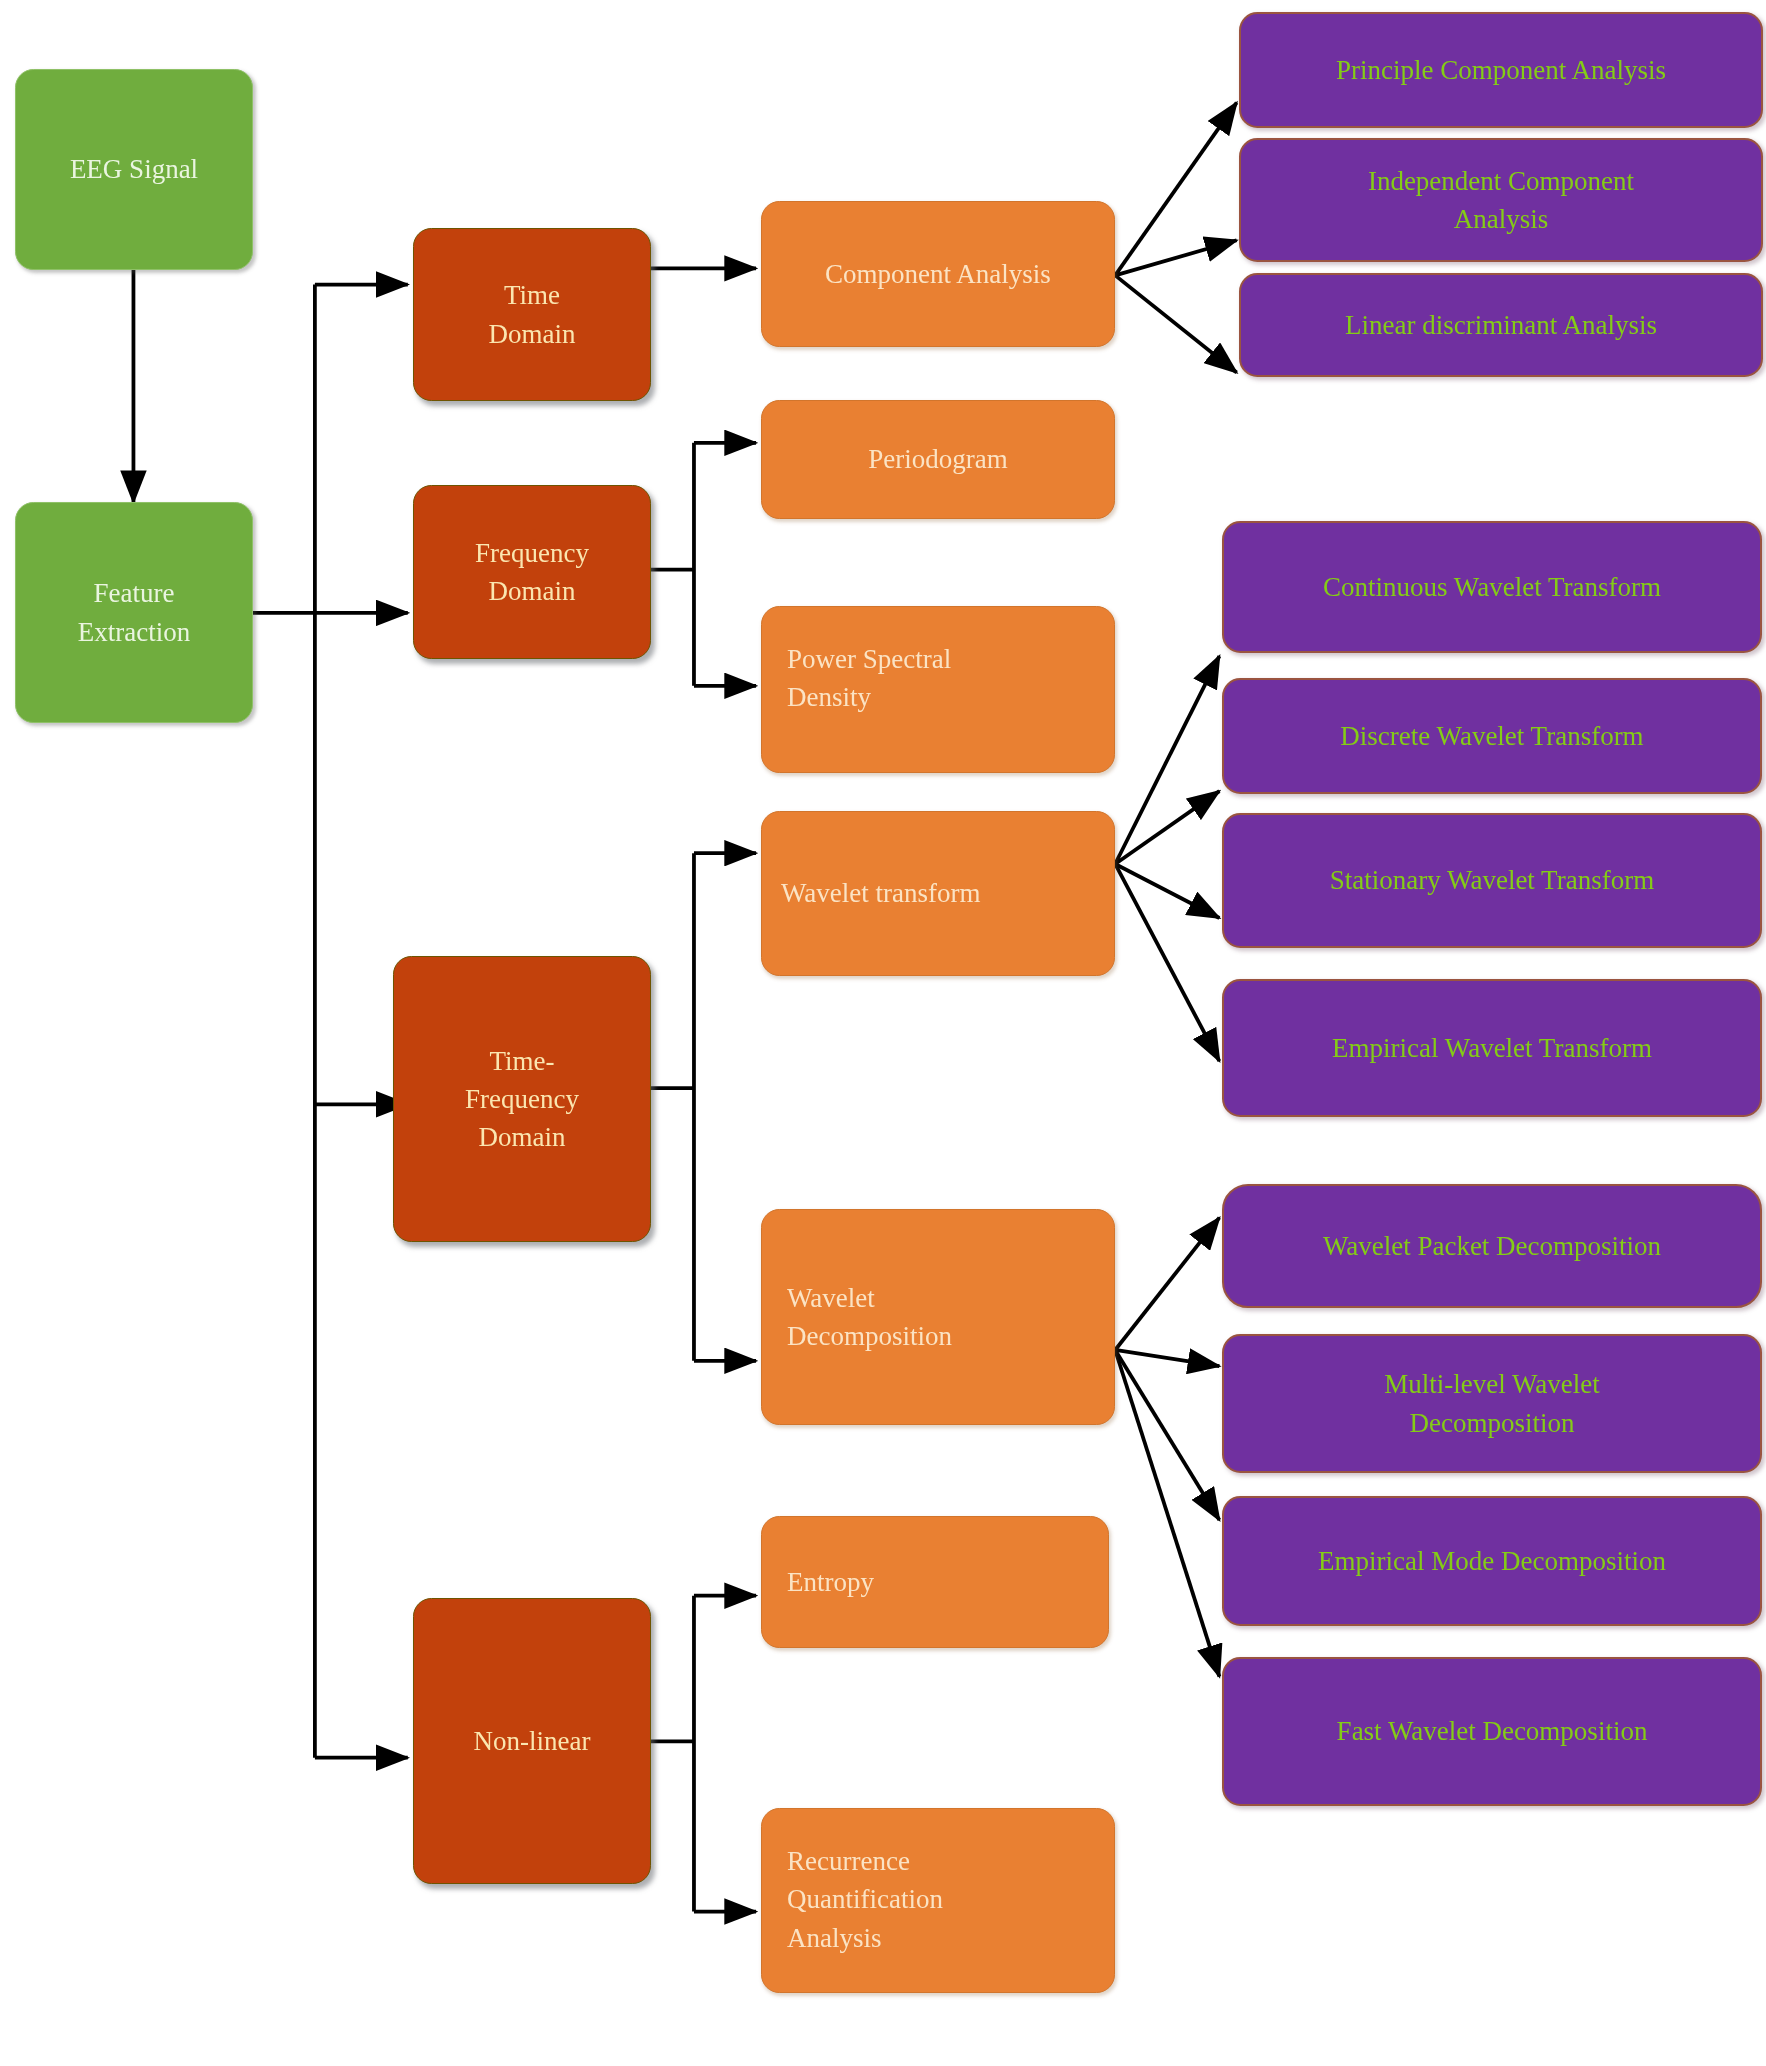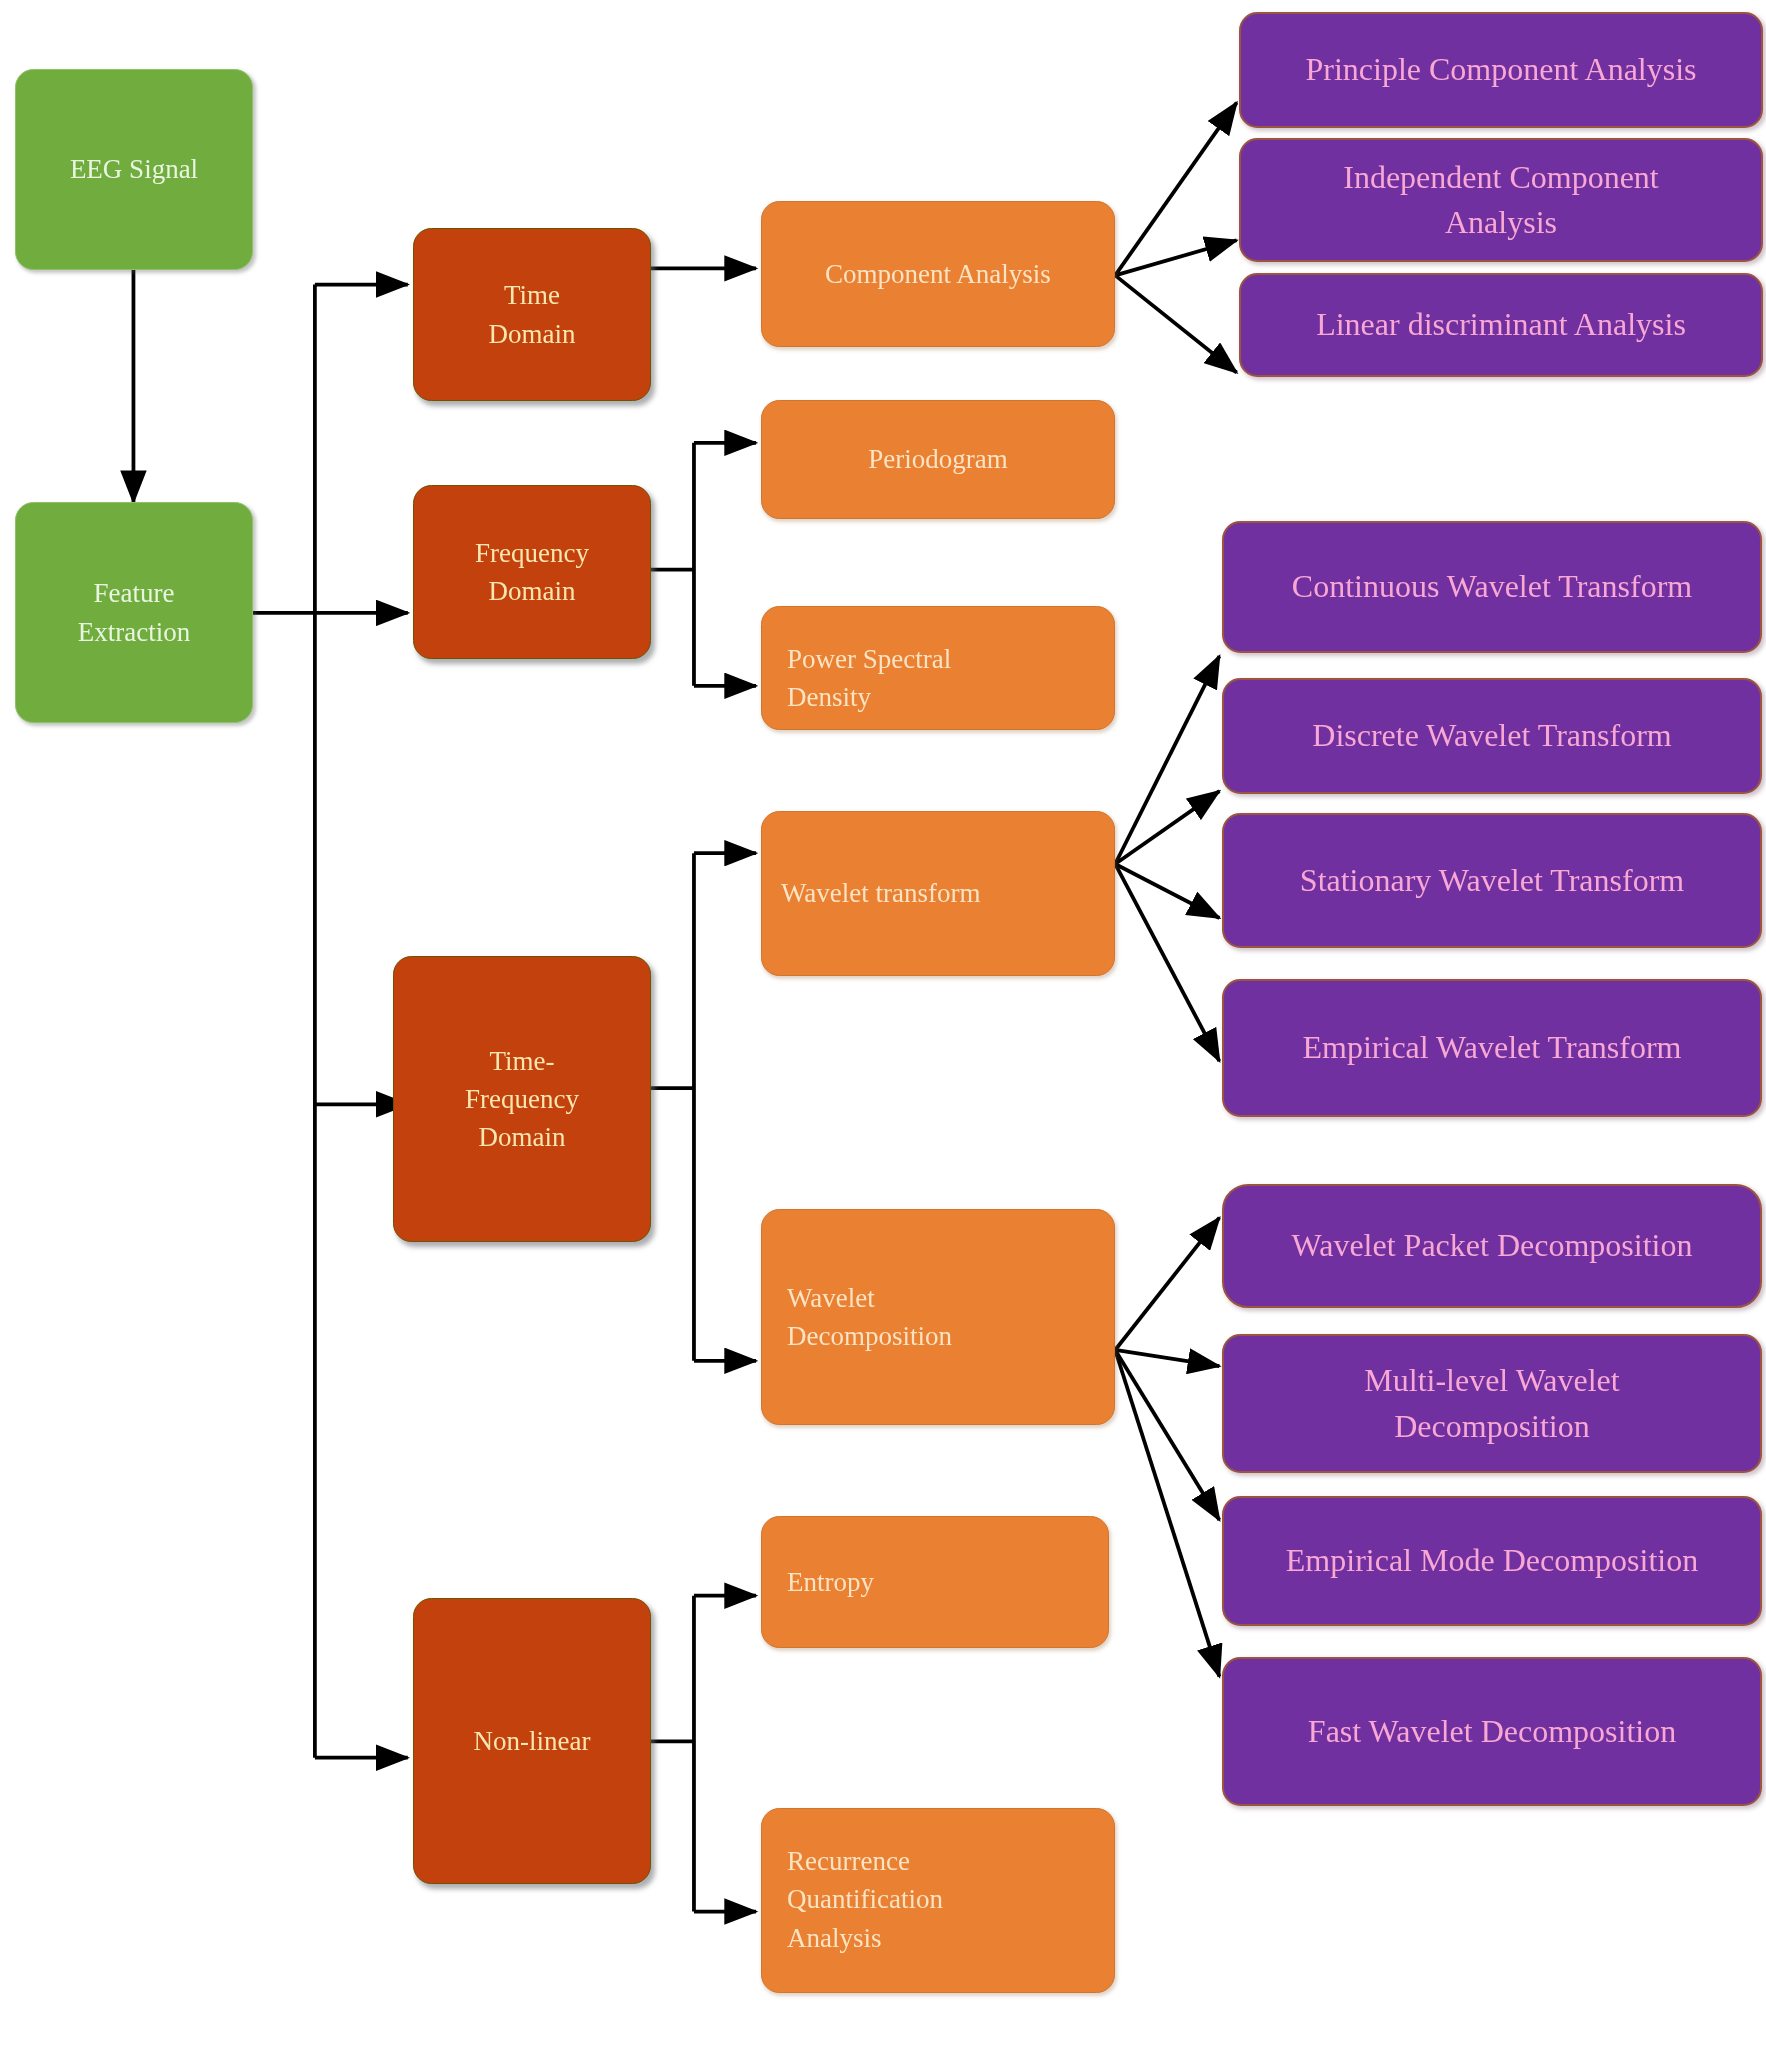--- a/index.html
+++ b/index.html
@@ -52,23 +52,23 @@
   .node.orange {
     background: #E98032;
     border: 1.6px solid #D2752C;
     color: #FBE3C4;
     box-shadow: 1.6px 2.2px 3.8px rgba(150,110,70,0.30);
     font-size: 27px;
   }
   .node.purple {
     background: #7030A0;
     border: 2.7px solid #9A5440;
-    color: #f9a8d4;
+    color: #84cc16;
     box-shadow: 2.2px 2.7px 4.3px rgba(120,90,110,0.35);
-    font-size: 32px;
+    font-size: 27px;
   }
   .node.left {
     justify-content: flex-start;
     text-align: left;
     padding-left: 25px;
   }
   .node.mid-high {
     align-items: flex-start;
     padding-top: 33px;
   }
@@ -182,21 +182,21 @@
   </div>
 
   <div class="node orange" style="left:761px; top:201px; width:354px; height:146px;">
     <span>Component Analysis</span>
   </div>
 
   <div class="node orange" style="left:761px; top:400px; width:354px; height:119px;">
     <span>Periodogram</span>
   </div>
 
-  <div class="node orange left mid-high" style="left:761px; top:606px; width:354px; height:124px;">
+  <div class="node orange left mid-high" style="left:761px; top:606px; width:354px; height:167px;">
     <span>Power Spectral
 Density</span>
   </div>
 
   <div class="node orange left" style="left:761px; top:811px; width:354px; height:165px;padding-left:19px;">
     <span>Wavelet transform</span>
   </div>
 
   <div class="node orange left" style="left:761px; top:1209px; width:354px; height:216px;">
     <span>Wavelet

